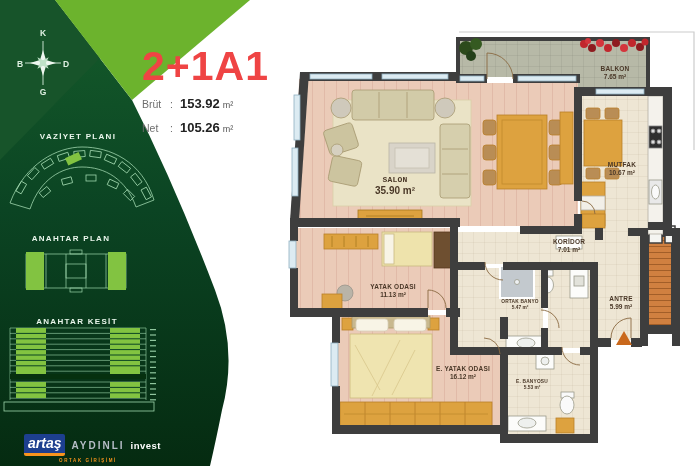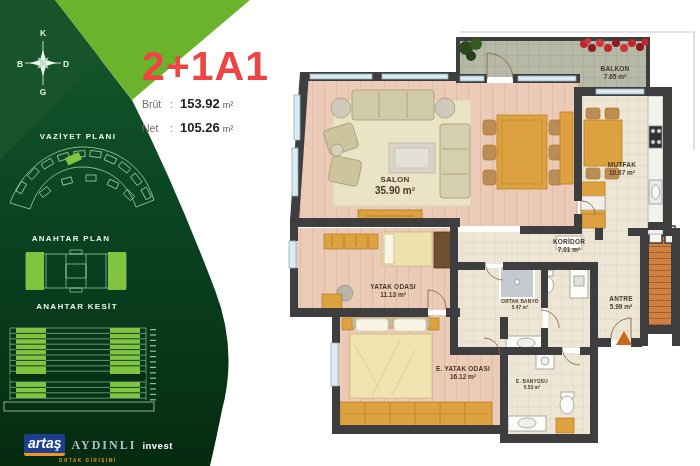--- a/index.html
+++ b/index.html
@@ -22,31 +22,31 @@
   .spec-label{display:inline-block;width:28px;}
   .spec-sep{margin-right:7px;}
   .spec-value{font-weight:bold;color:#222;font-size:13px;}
   .spec-unit{color:#555;font-size:9px;margin-left:3px;}
 
   
   .room-label{transform:translate(-50%,-50%);text-align:center;color:#4a3828;
               white-space:nowrap;line-height:1.25;}
   .rl-name{font-size:6.5px;font-weight:bold;letter-spacing:.2px;}
   .rl-area{font-size:6.5px;font-weight:bold;}
-  .room-label.big .rl-name{font-size:8px;}
+  .room-label.big .rl-name{font-size:8px;font-family:Liberation Mono, monospace;}
   .room-label.big .rl-area{font-size:10px;}
   .room-label.tiny .rl-name{font-size:4.8px;}
   .room-label.tiny .rl-area{font-size:4.8px;}
 
   
   .logo{left:24px;top:434px;display:flex;align-items:center;gap:6px;}
   .logo-artas{display:inline-block;background:#1d3f8f;color:#ffffff;font-size:14px;
               font-weight:bold;font-style:italic;padding:1px 4px 2px;
               border-bottom:3px solid #f7941d;border-radius:2px;}
-  .logo-aydinli{color:#b6bdc6;font-size:12px;letter-spacing:2px;font-weight:bold;font-family:Liberation Serif, serif;}
+  .logo-aydinli{color:#b6bdc6;font-size:10px;letter-spacing:2px;font-weight:bold;}
   .logo-invest{color:#ffffff;font-size:9.5px;font-weight:800;letter-spacing:.5px;}
   .logo-tagline{left:88px;top:460px;transform:translate(-50%,-50%);color:#f7941d;
                 font-size:4.5px;letter-spacing:1.6px;font-weight:bold;white-space:nowrap;}
 </style>
 </head>
 <body>
 
 <div class="stage">
 
   <svg class="layer" width="700" height="466" viewBox="0 0 700 466">
@@ -416,21 +416,21 @@
     </g>
   </svg>
 
   <span class="compass-letter abs" style="left:43px;top:33px">K</span>
   <span class="compass-letter abs" style="left:66px;top:64px">D</span>
   <span class="compass-letter abs" style="left:43px;top:92px">G</span>
   <span class="compass-letter abs" style="left:20px;top:64px">B</span>
 
   <div class="side-heading abs" style="left:78px;top:136px">VAZİYET PLANI</div>
   <div class="side-heading abs" style="left:71px;top:238px">ANAHTAR PLAN</div>
-  <div class="side-heading abs" style="left:77px;top:306px">ANAHTAR KESİT</div>
+  <div class="side-heading abs" style="left:77px;top:321px">ANAHTAR KESİT</div>
 
   <div class="logo abs">
     <span class="logo-artas">artaş</span>
     <span class="logo-aydinli">AYDINLI</span>
     <span class="logo-invest">invest</span>
   </div>
   <div class="logo-tagline abs">ORTAK GİRİŞİMİ</div>
 
   <div class="titleblock abs">
     <div class="unit-code">2+1A1</div>

